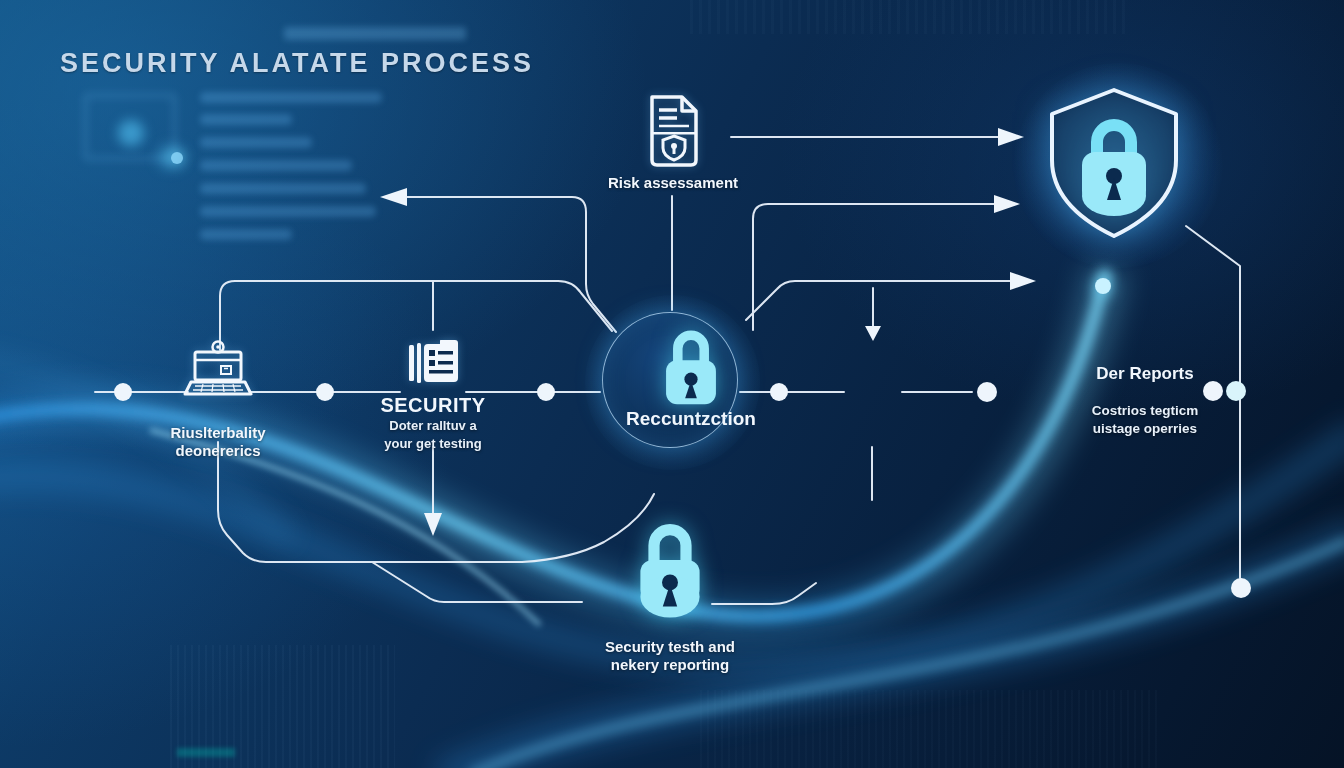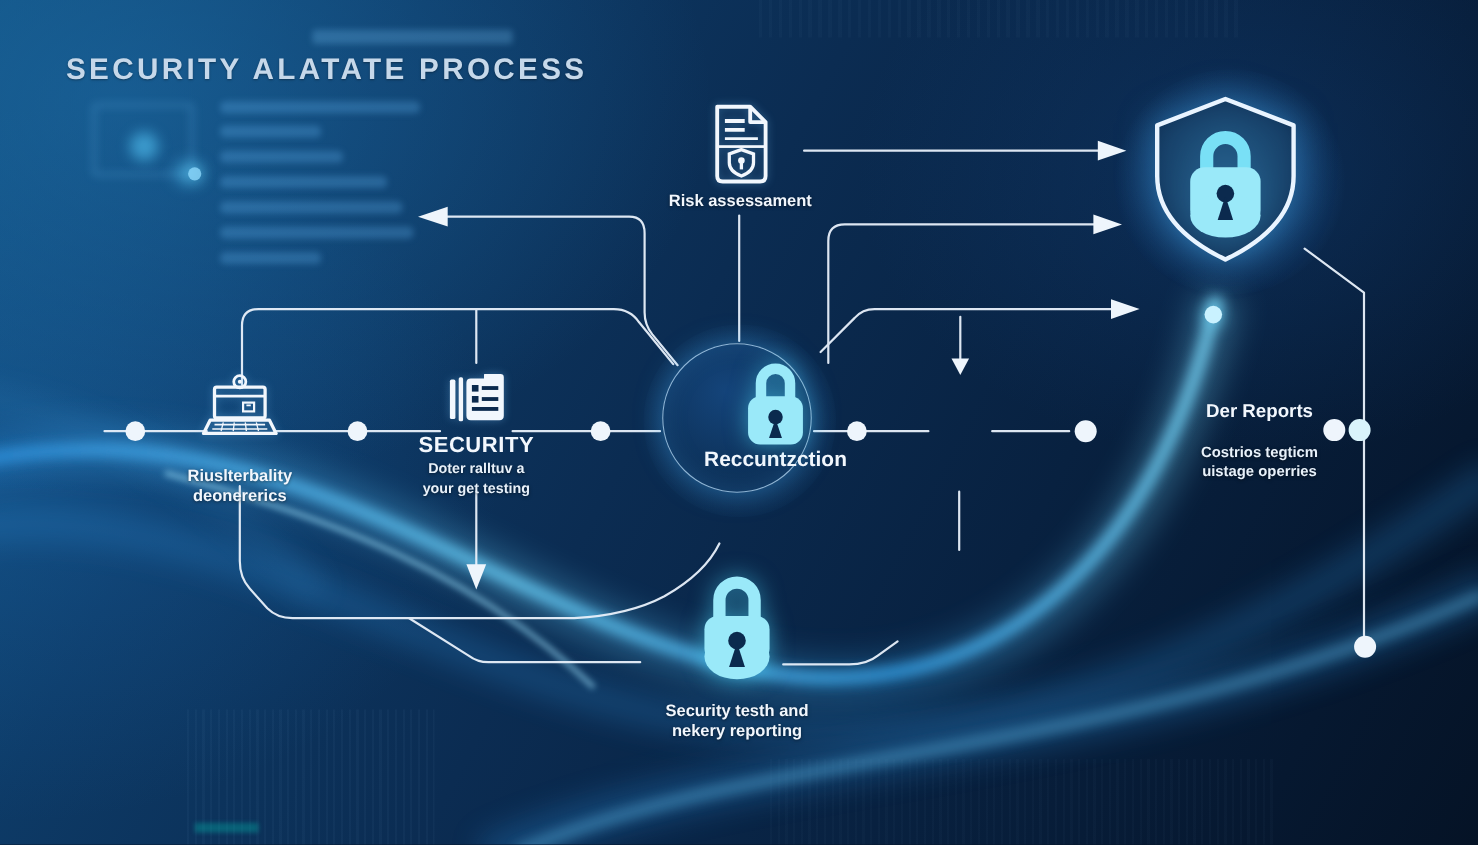--- a/index.html
+++ b/index.html
@@ -206,21 +206,21 @@
       <rect x="22" y="20" width="6" height="6" fill="#0b2a4e"></rect>
       <rect x="31" y="21" width="15" height="3.5" fill="#0b2a4e"></rect>
       <rect x="22" y="30" width="24" height="3.5" fill="#0b2a4e"></rect>
     </svg>
     <div class="big" style="margin-top:8px">SECURITY</div>
     <div class="sub">Doter ralltuv a</div>
     <div class="sub">your get testing</div>
   </div>
 
   <div class="abs center-circle"></div>
-  <div class="abs node" style="left:635px;top:322px;width:140px">
+  <div class="abs node" style="left:621px;top:322px;width:140px">
     <svg width="74" height="88" style="margin:0 auto" class="cyan-glow" viewBox="0 0 100 120">
       <path d="M32 58 V36 a18 18 0 0 1 36 0 V58" fill="none" stroke="#9ae9f9" stroke-width="13" stroke-linecap="round"></path>
       <rect x="16" y="52" width="68" height="60" rx="15" fill="#9ae9f9"></rect>
       <circle cx="50" cy="78" r="9" fill="#0b2a4e"></circle>
       <path d="M50 80 L42 104 H58 Z" fill="#0b2a4e"></path>
     </svg>
     <div class="mid" style="font-size:19px;margin-top:-2px">Reccuntzction</div>
   </div>
 
 

